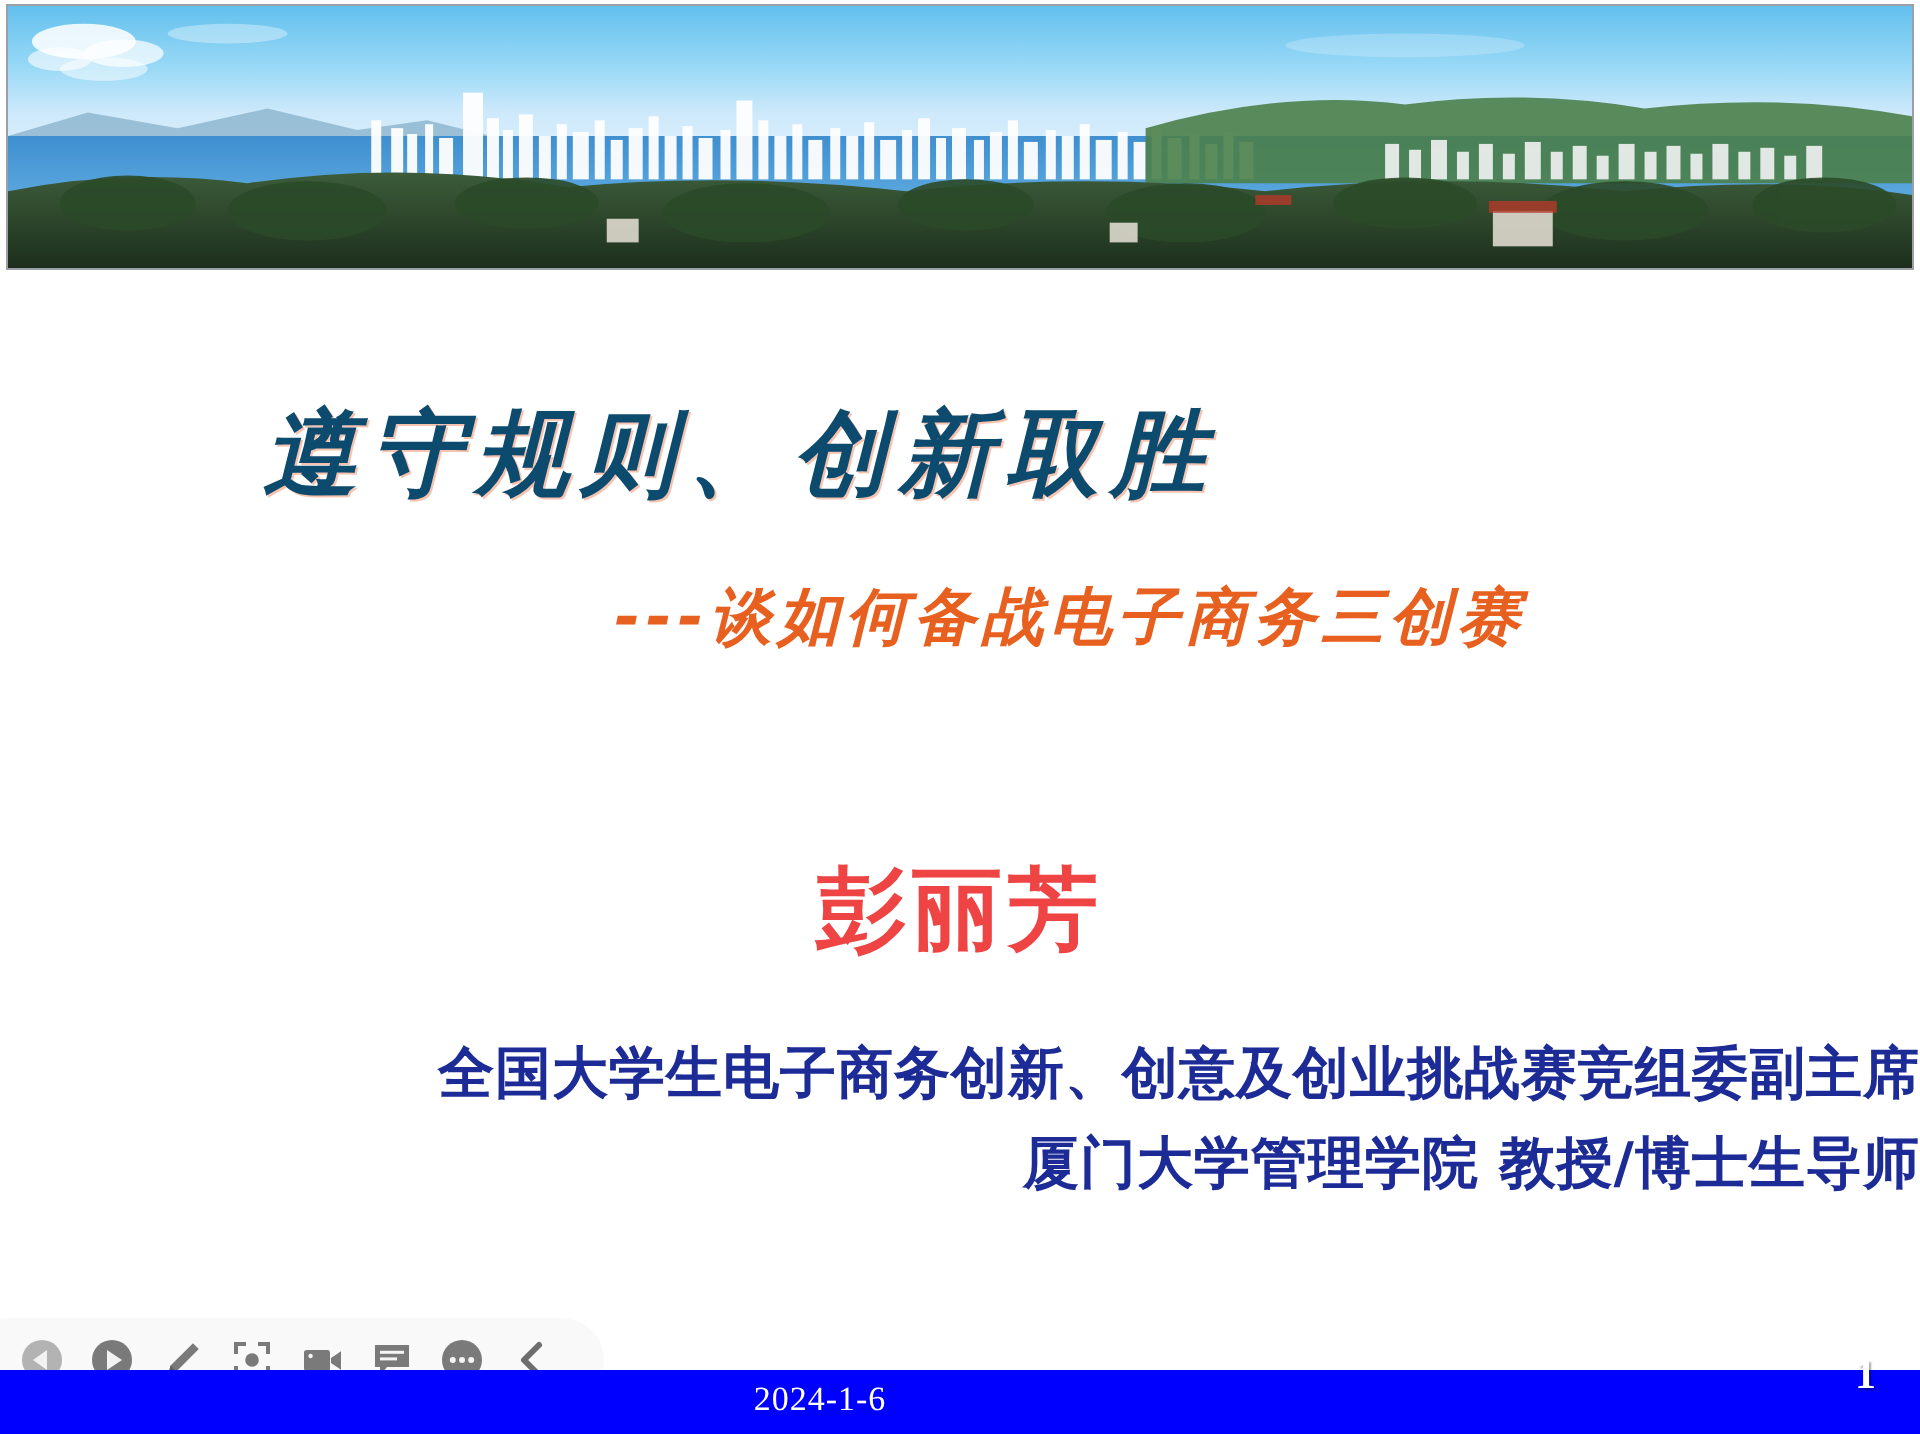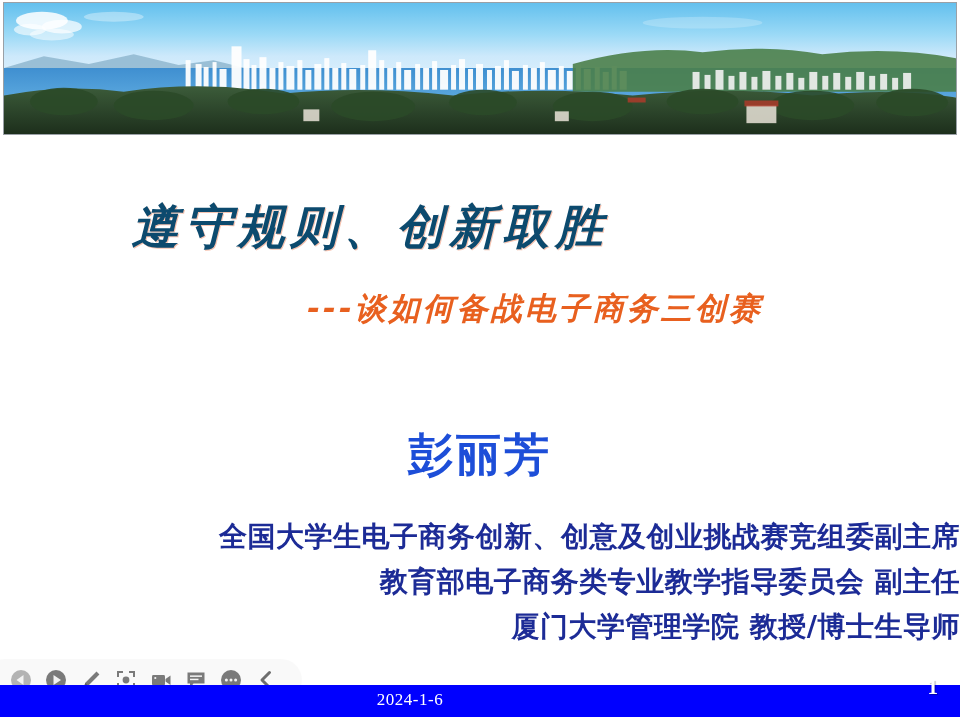--- a/index.html
+++ b/index.html
@@ -71,21 +71,21 @@
   .author-name {
     position: absolute;
     left: 0;
     top: 425px;
     width: 960px;
     text-align: center;
     font-family: "DejaVu Sans", sans-serif;
     font-size: 45px;
     font-weight: 700;
     letter-spacing: 3px;
-    color: #1d4ed8;
+    color: #ef4444;
     white-space: nowrap;
   }
 
   
   .creds {
     position: absolute;
     left: 0;
     top: 523px;
     width: 960px;
     text-align: right;
@@ -296,21 +296,20 @@
   </div>
 
   <div class="title-main">遵守规则、创新取胜</div>
 
   <div class="title-sub">---谈如何备战电子商务三创赛</div>
 
   <div class="author-name">彭丽芳</div>
 
   <div class="creds">
     <div class="cred-line l1">全国大学生电子商务创新、创意及创业挑战赛竞组委副主席</div>
-    <div class="cred-line l2">教育部电子商务类专业教学指导委员会 副主任</div>
     <div class="cred-line l3">厦门大学管理学院 教授/博士生导师</div>
   </div>
 
   <div class="player-toolbar">
 
     <div class="tb-btn">
       <svg width="22" height="22" viewBox="0 0 22 22">
         <circle cx="11" cy="11" r="10" class="tb-icon-fill" opacity="0.55"></circle>
         <path d="M13.5 6 L13.5 16 L6.5 11 Z" fill="#f2f2f2"></path>
       </svg>

